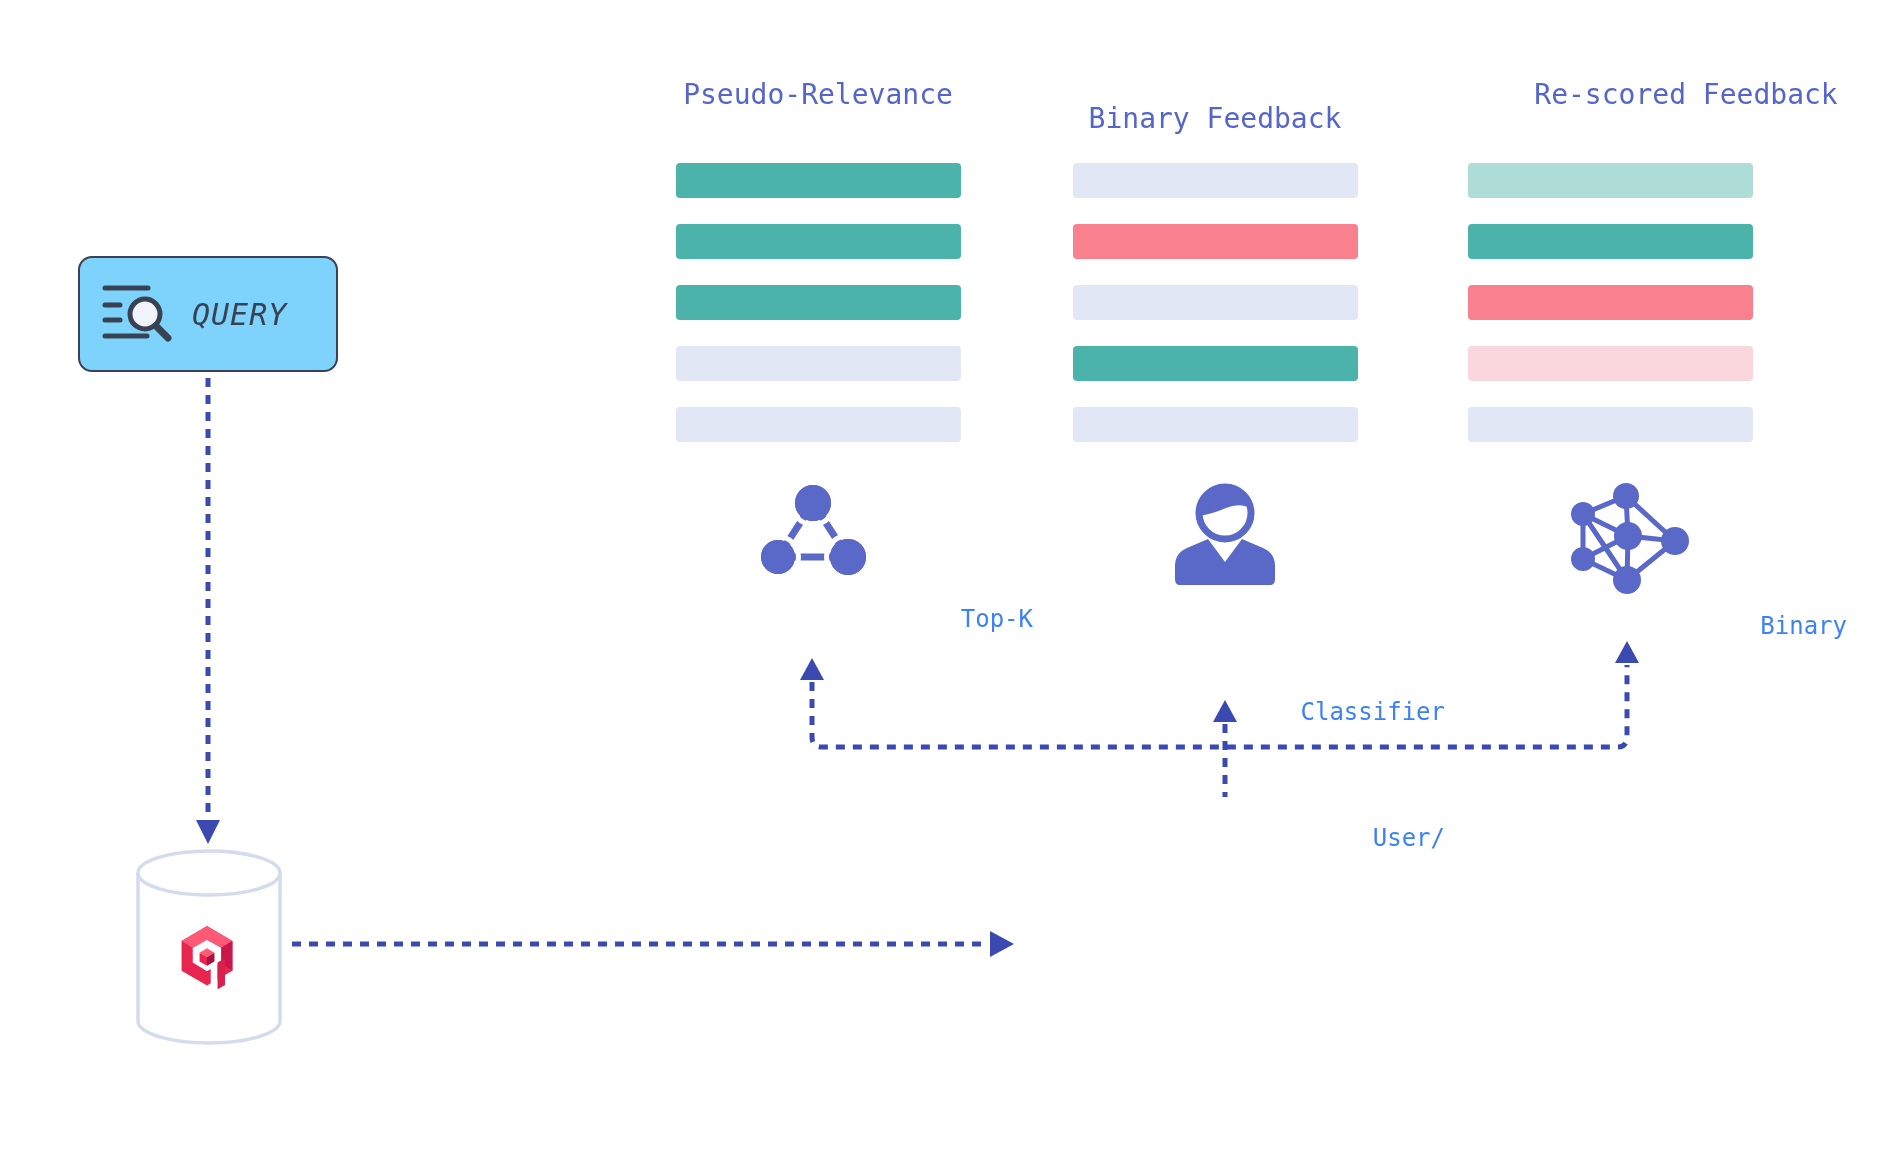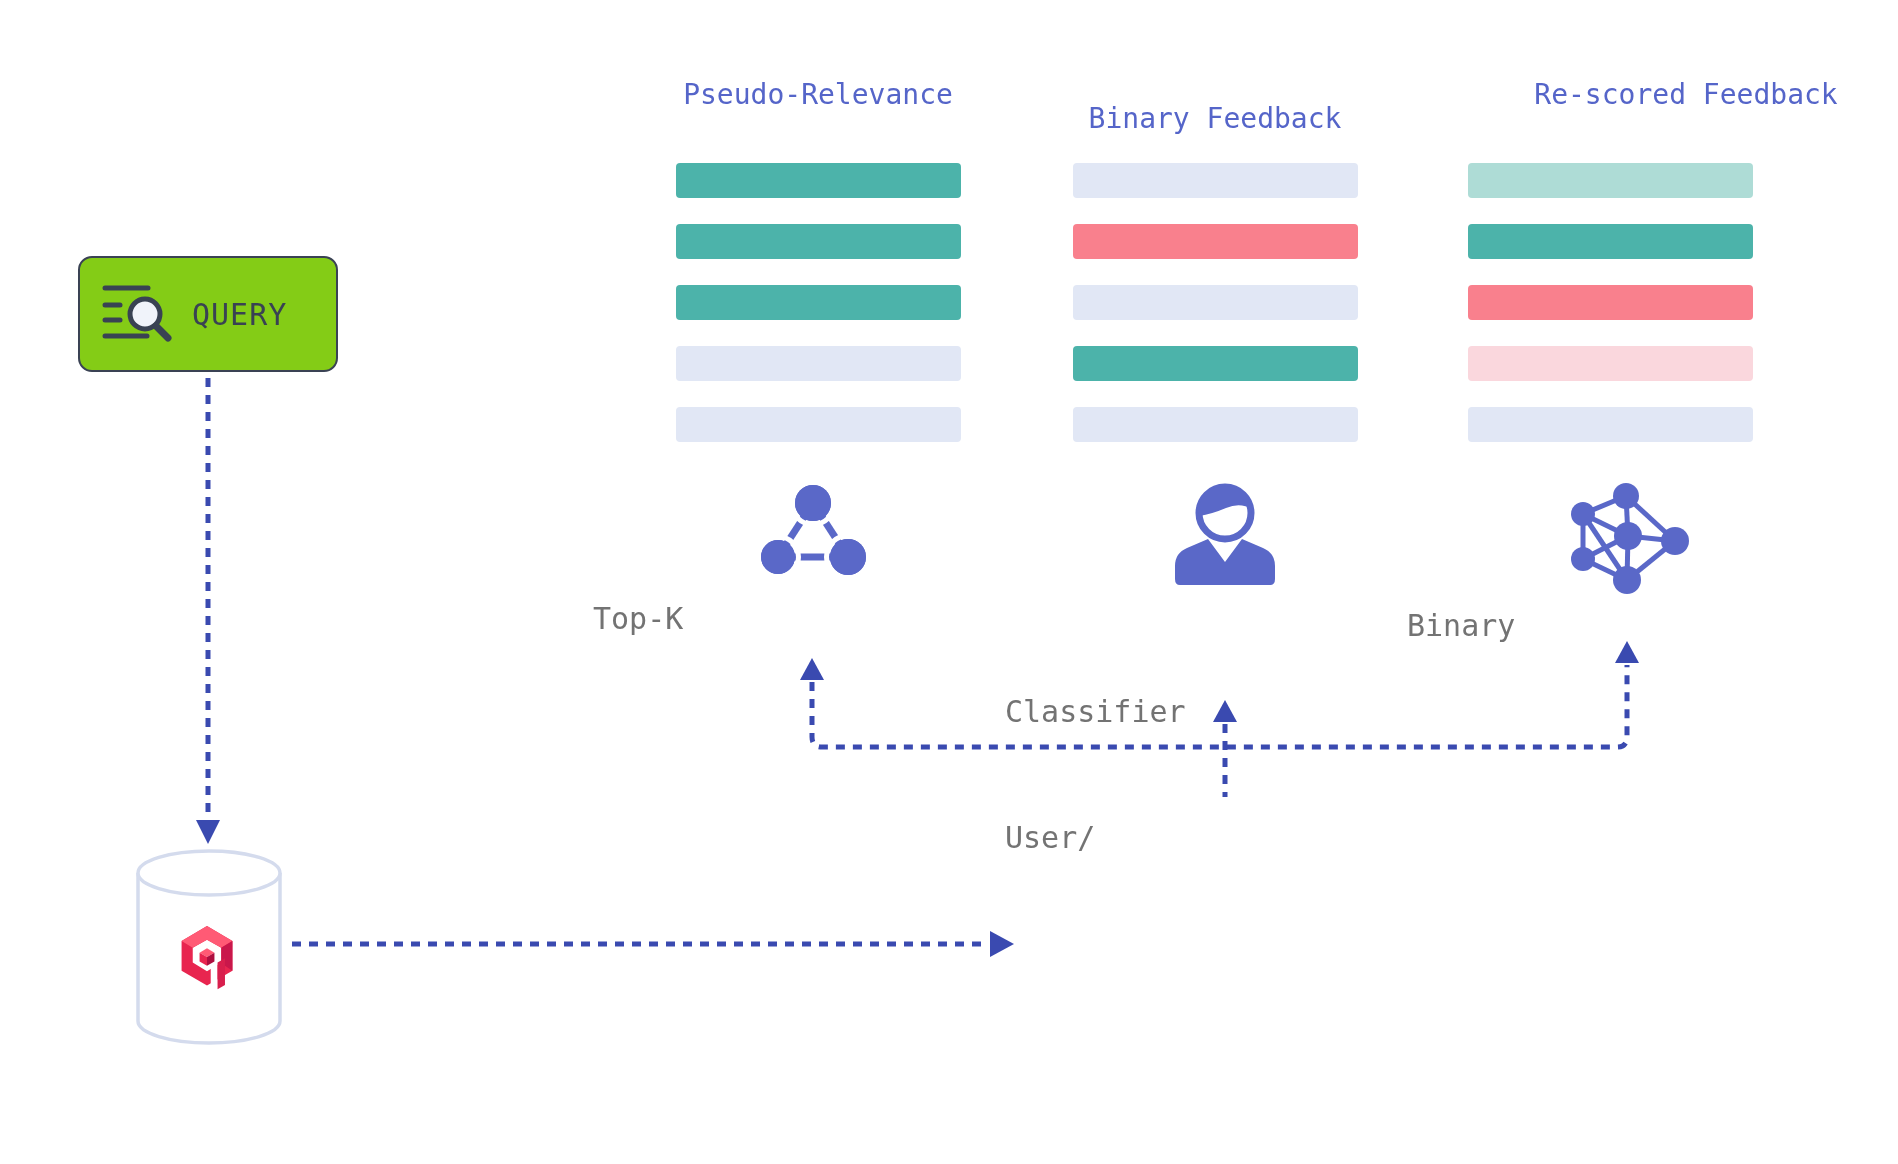--- a/index.html
+++ b/index.html
@@ -13,28 +13,28 @@
     width:440px;text-align:center;font-size:28px;line-height:34px;
     color:#5565C9;letter-spacing:0px;white-space:nowrap;
   }
   
   .bars{display:flex;flex-direction:column;gap:26px;}
   .bars .bar{height:35px;border-radius:4px;width:100%;}
   .stack .bar{border-radius:3px;}
   .stack{display:flex;flex-direction:column;gap:25.5px;}
   
   .icon-label{
-    width:440px;text-align:left;font-size:30px;line-height:42px;
-    color:#737373;white-space:pre;
+    width:440px;text-align:right;font-size:24px;line-height:42px;
+    color:#3b82f6;white-space:pre;
   }
   
   .query-box{
     left:78px;top:256px;width:260px;height:116px;box-sizing:border-box;
-    background:#84cc16;border:2.5px solid #3A4254;border-radius:14px;
-    display:flex;align-items:center;
+    background:#7dd3fc;border:2.5px solid #3A4254;border-radius:14px;
+    display:flex;align-items:center;font-style:italic;
   }
   .query-label{
     font-size:30px;color:#394253;margin-left:18px;letter-spacing:1px;
   }
   svg{display:block;}
 </style>
 </head>
 <body>
 
 <div id="canvas">

